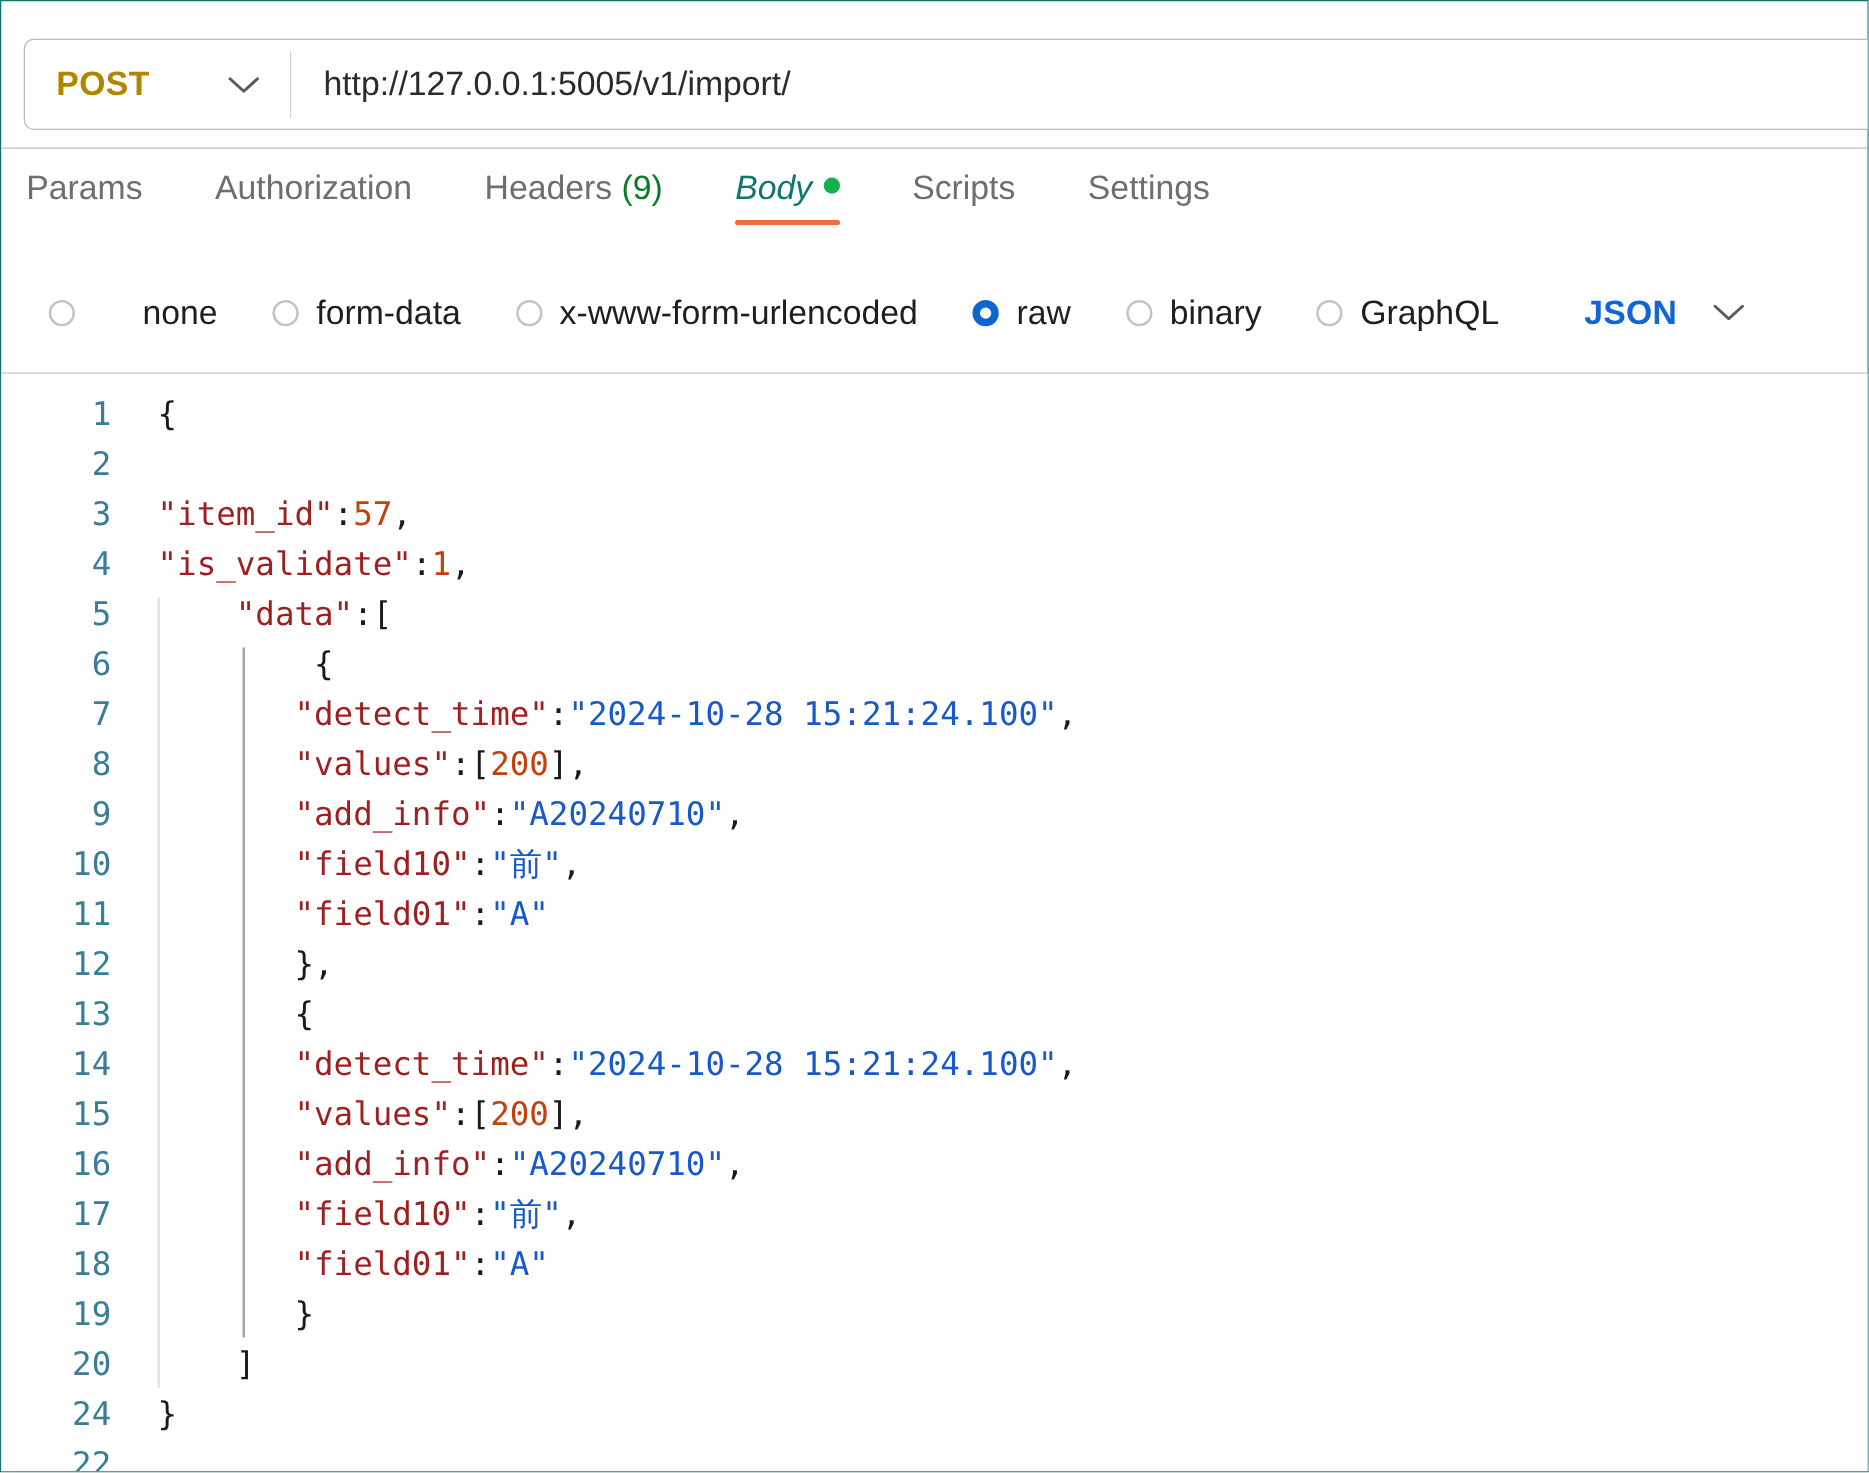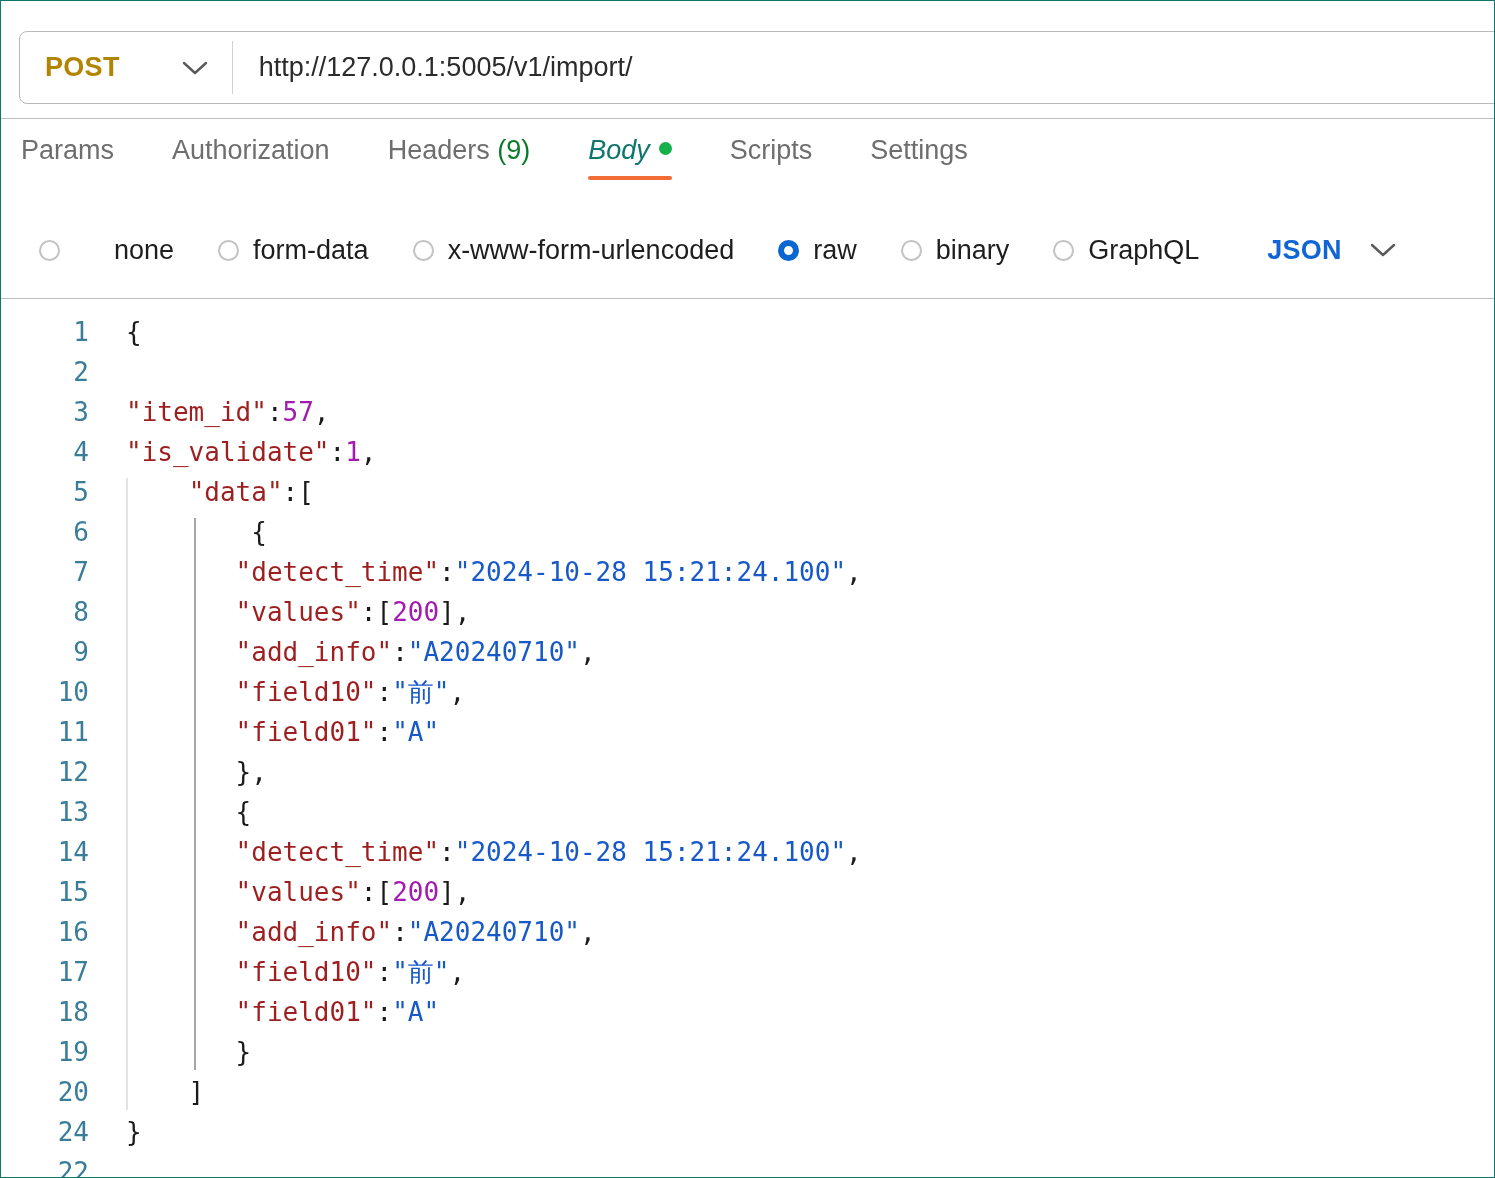--- a/index.html
+++ b/index.html
@@ -230,21 +230,21 @@
   .guide {
     position: absolute;
     width: 2px;
   }
   .guide.g1 { left: 125px; background: #e2e2e2; }
   .guide.g2 { left: 193px; background: #a6a6a6; }
 
   
   .t-key   { color: #9e1f1f; }
   .t-str   { color: #1759c9; }
-  .t-num   { color: #a21caf; }
+  .t-num   { color: #c2410c; }
   .t-punct { color: #1a1a1a; }
 </style>
 </head>
 <body>
 
 <div id="app">
 
   <div class="urlbar-row">
     <div class="urlbar">
       <div class="method-select">

